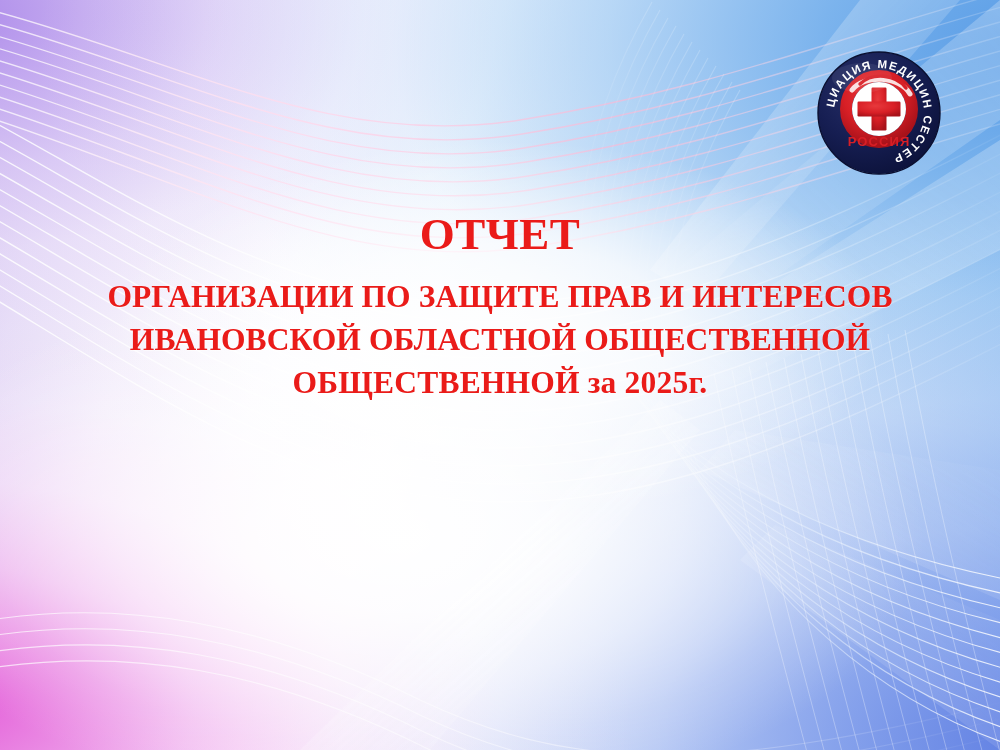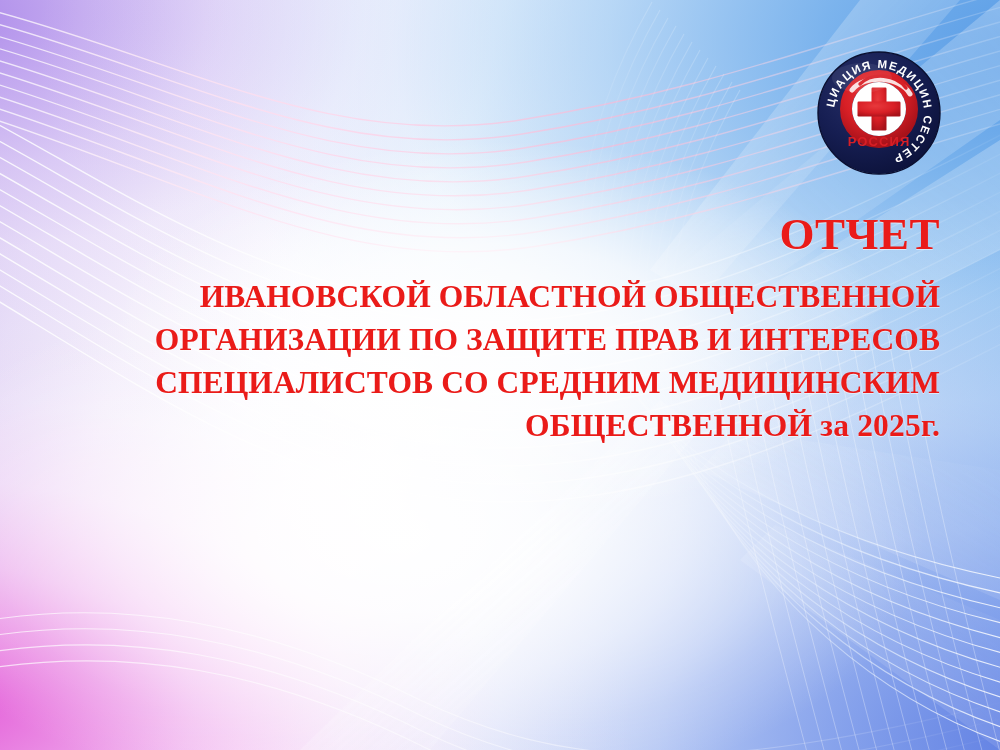--- a/index.html
+++ b/index.html
@@ -126,21 +126,21 @@
     height: 126px;
   }
   #logo svg { display: block; width: 100%; height: 100%; }
 
   
   #text-block {
     position: absolute;
     left: 60px;
     top: 212px;
     width: 880px;
-    text-align: right;
+    text-align: center;
     color: #ea1b19;
   }
 
   #report-title {
     font-size: 45px;
     font-weight: bold;
     letter-spacing: 0.5px;
     line-height: 1.0;
     margin: 0 0 18px 0;
     text-shadow: 0 1px 0 rgba(255,255,255,0.55);
@@ -332,23 +332,22 @@
       <text x="63" y="96" text-anchor="middle" font-family="'Liberation Sans','DejaVu Sans',sans-serif" font-size="13" font-weight="bold" letter-spacing="1.1" fill="#d81f26">РОССИЯ</text>
 
       <ellipse cx="46" cy="28" rx="30" ry="15" fill="#ffffff" opacity="0.07"></ellipse>
     </svg>
   </div>
 
   <div id="text-block">
 
     <div id="report-title">ОТЧЕТ</div>
 
+    <div class="org-line">ОРГАНИЗАЦИИ ПО ЗАЩИТЕ ПРАВ И ИНТЕРЕСОВ</div>
+
     <div class="org-line">ИВАНОВСКОЙ ОБЛАСТНОЙ ОБЩЕСТВЕННОЙ</div>
 
-    <div class="org-line">ОРГАНИЗАЦИИ ПО ЗАЩИТЕ ПРАВ И ИНТЕРЕСОВ</div>
-
-    <div class="org-line">СПЕЦИАЛИСТОВ СО СРЕДНИМ МЕДИЦИНСКИМ</div>
 
     <div class="org-line last">ОБЩЕСТВЕННОЙ за 2025г.</div>
 
   </div>
 
 </div>
 
 </body></html>

